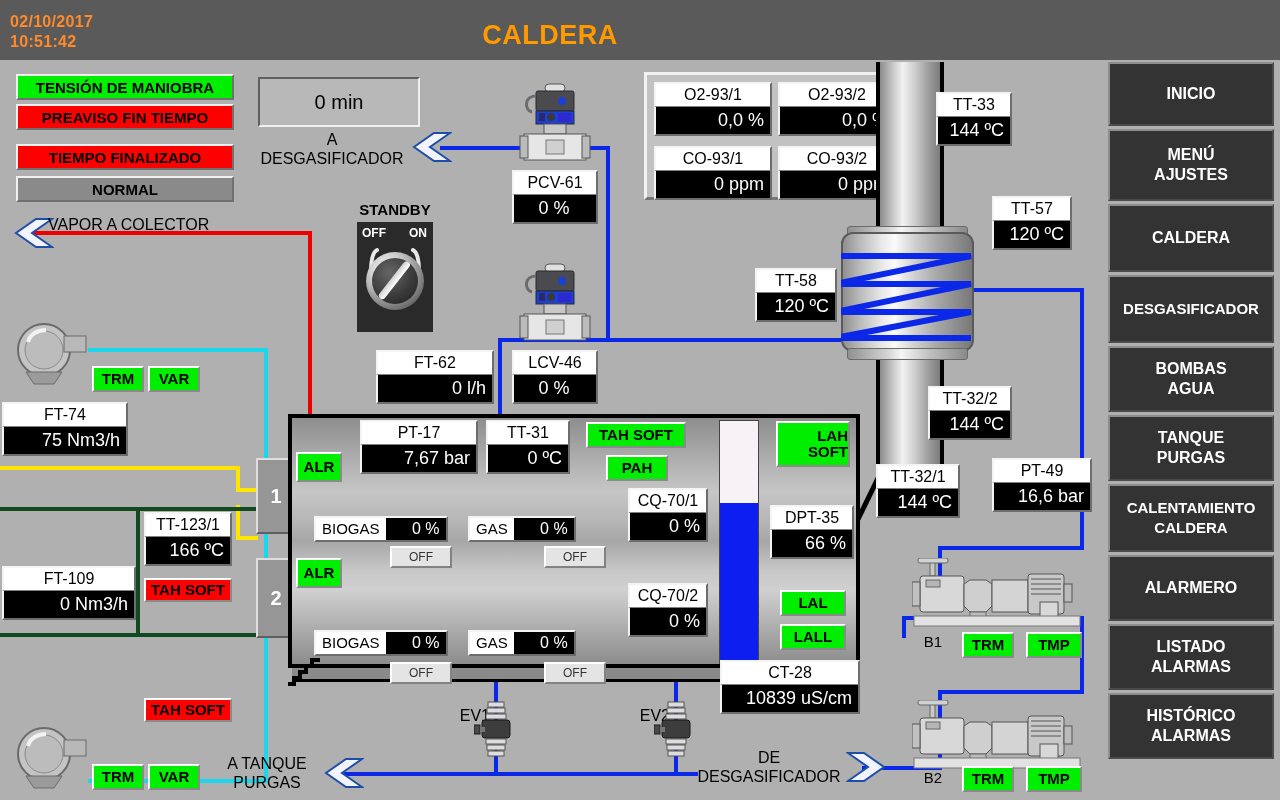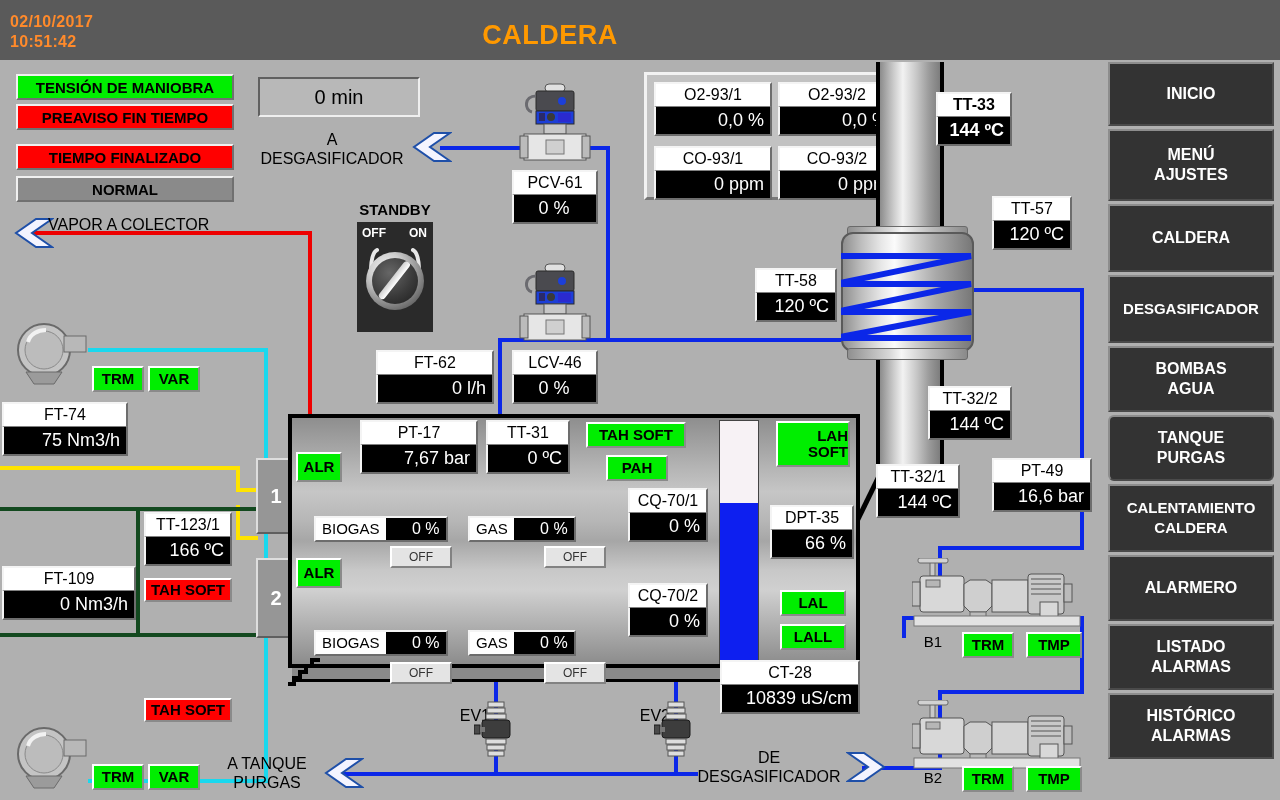--- a/index.html
+++ b/index.html
@@ -32,21 +32,21 @@
     display:flex; align-items:center; justify-content:center;
     font-size:15px; font-weight:bold; color:#000;
     border:2px solid; border-color:#f0f0f0 #707070 #707070 #f0f0f0;
   }
   .st-green{ background:#00ee00; }
   .st-red  { background:#ff0000; }
   .st-grey { background:#8a8a8a; }
 
   
   .timer{
-    position:absolute; left:258px; top:77px; width:162px; height:40px;
+    position:absolute; left:258px; top:77px; width:162px; height:50px;
     background:#b8b8b8; display:flex; align-items:center; justify-content:center;
     font-size:20px; color:#000;
     border:2px solid; border-color:#606060 #efefef #efefef #606060;
   }
 
   
   .tag{ position:absolute; }
   .tag .lab{
     background:#ffffff; color:#000; font-size:16px; text-align:center;
     padding:1px 4px; line-height:20px; white-space:nowrap;
@@ -480,21 +480,21 @@
 
   <div class="lamp lg" style="left:776px; top:421px; width:74px; height:46px;">LAH
 SOFT</div>
   <div class="tag ctr" style="left:770px; top:505px; width:84px;">
     <div class="lab">DPT-35</div>
     <div class="val" style="text-align:right">66 %</div>
   </div>
   <div class="lamp lg" style="left:780px; top:590px; width:66px; height:26px;">LAL</div>
   <div class="lamp lg" style="left:780px; top:624px; width:66px; height:26px;">LALL</div>
 
-  <div class="tag ctr" style="left:936px; top:92px; width:76px;font-weight:bold;">
+  <div class="tag ctr" style="left:936px; top:92px; width:76px;">
     <div class="lab">TT-33</div>
     <div class="val" style="text-align:right">144 ºC</div>
   </div>
   <div class="tag ctr" style="left:992px; top:196px; width:80px;">
     <div class="lab">TT-57</div>
     <div class="val" style="text-align:right">120 ºC</div>
   </div>
   <div class="tag ctr" style="left:755px; top:268px; width:82px;">
     <div class="lab">TT-58</div>
     <div class="val" style="text-align:right">120 ºC</div>
@@ -590,21 +590,21 @@
   <div class="lamp lg" style="left:1026px;top:766px; width:56px; height:26px;">TMP</div>
 
   <div class="menu" id="menu">
       <div class="mbtn" style="height: 64px;">INICIO</div>
       <div class="mbtn" style="height: 72px;">MENÚ
 AJUSTES</div>
       <div class="mbtn" style="height: 68px;">CALDERA</div>
       <div class="mbtn" style="height: 68px; font-size: 15px;">DESGASIFICADOR</div>
       <div class="mbtn" style="height: 66px;">BOMBAS
 AGUA</div>
-      <div class="mbtn" style="height: 66px; border-radius: 6px;">TANQUE
+      <div class="mbtn" style="height: 66px;">TANQUE
 PURGAS</div>
       <div class="mbtn" style="height: 68px; font-size: 15px;">CALENTAMIENTO
 CALDERA</div>
       <div class="mbtn" style="height: 66px;">ALARMERO</div>
       <div class="mbtn" style="height: 66px;">LISTADO
 ALARMAS</div>
       <div class="mbtn" style="height: 66px;">HISTÓRICO
 ALARMAS</div>
     </div>
 

